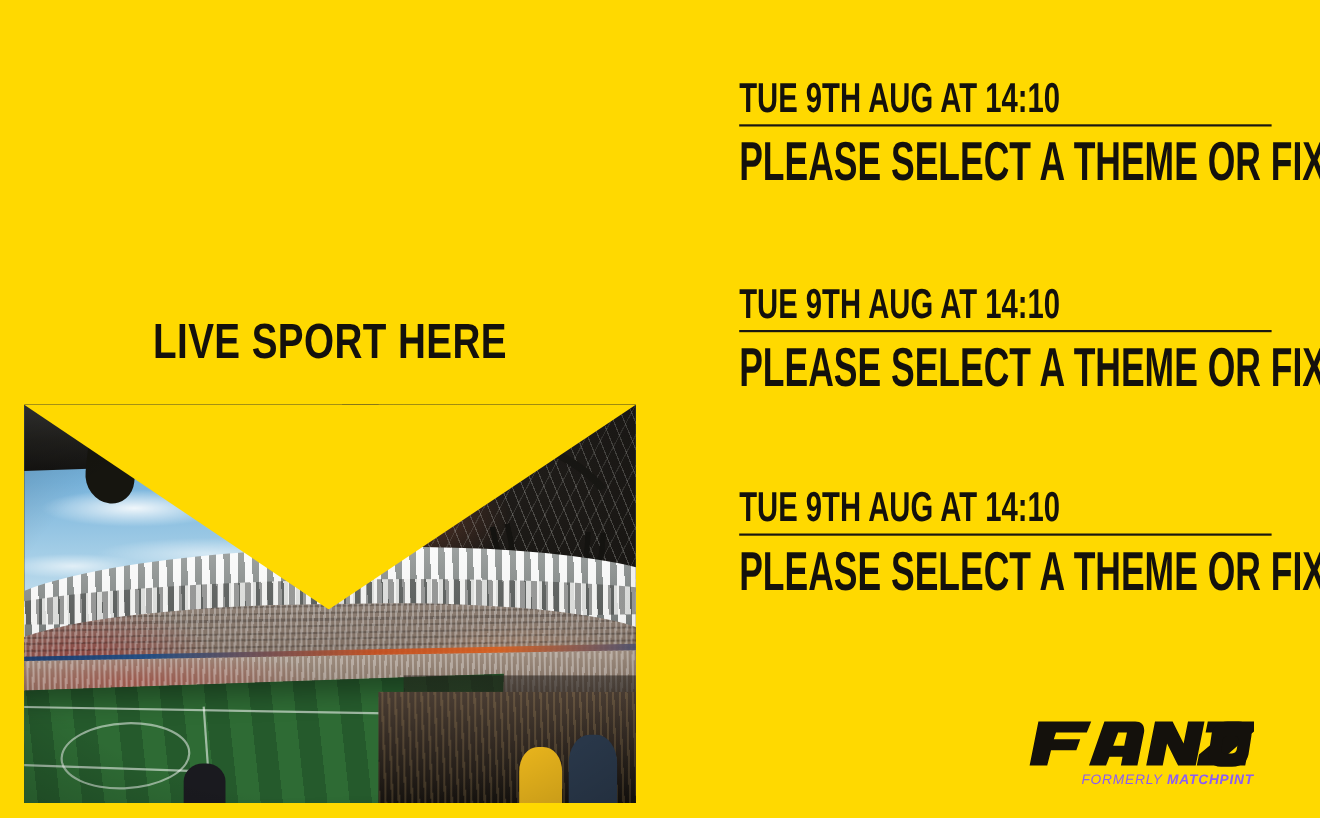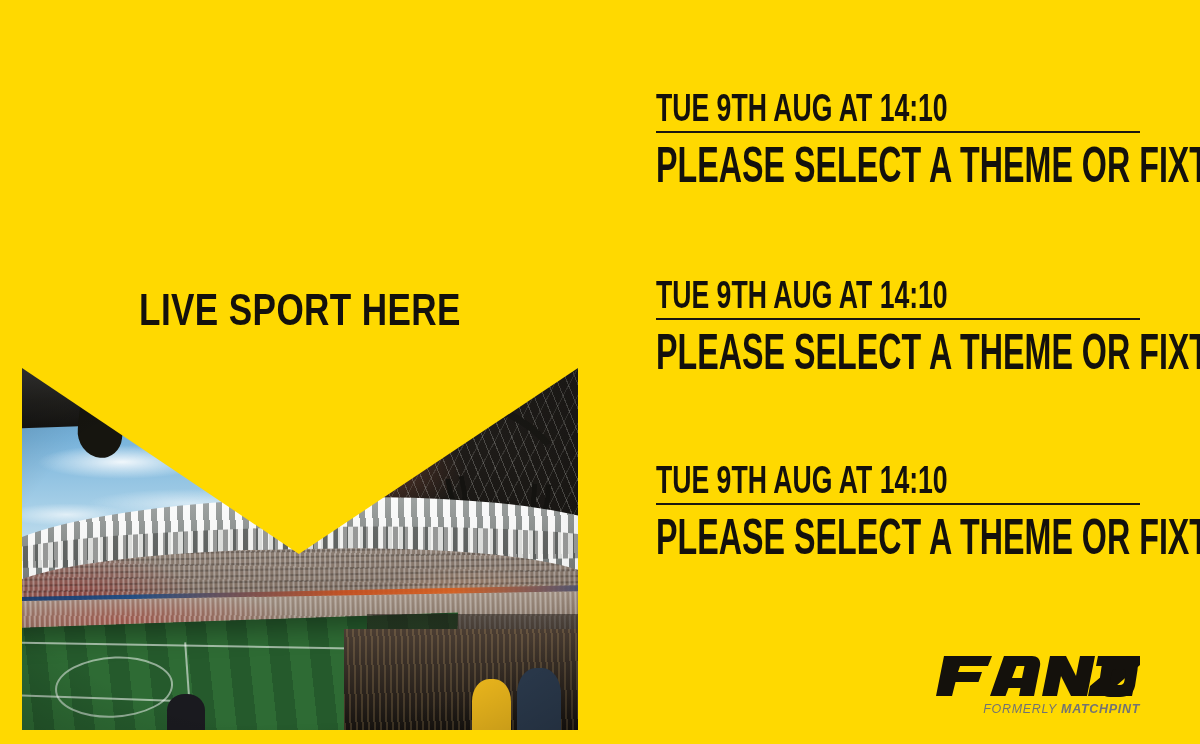--- a/index.html
+++ b/index.html
@@ -260,23 +260,22 @@
   
   .right-panel {
     position: absolute;
     left: 656px;
     top: 0;
     width: 484px;
     height: 744px;
   }
   .listing {
     position: absolute;
-    left: 0;
+    left: 16px;
     width: 484px;
-    margin-top: 18px;
   }
   .listing.b0 { top: 70px; }
   .listing.b1 { top: 257px; }
   .listing.b2 { top: 442px; }
 
   .listing-date {
     font-family: "Liberation Sans Narrow", "Liberation Sans", sans-serif;
     font-weight: 700;
     font-size: 38px;
     line-height: 40px;
@@ -321,21 +320,21 @@
     height: 48px;
   }
   .logo-tagline {
     position: absolute;
     right: 0;
     top: 50px;
     font-size: 12.5px;
     font-weight: 400;
     font-style: italic;
     letter-spacing: 0.7px;
-    color: #737373;
+    color: #8b5cf6;
     white-space: nowrap;
   }
   .logo-tagline b {
     font-weight: 700;
     font-style: italic;
   }
 </style>
 </head>
 <body>
 

